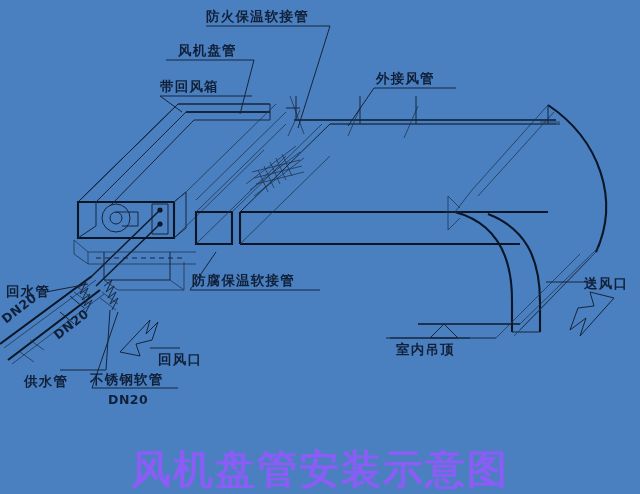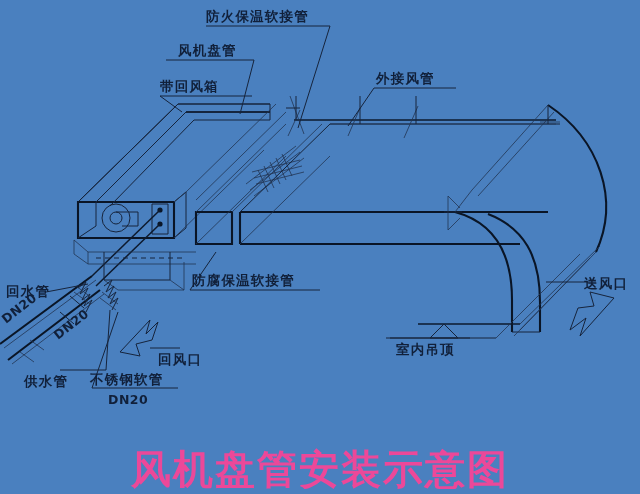--- a/index.html
+++ b/index.html
@@ -28,21 +28,21 @@
     height: 494px;
   }
   .ttl {
     position: absolute;
     left: 0;
     top: 446px;
     width: 640px;
     text-align: center;
     font-size: 40px;
     font-weight: bold;
-    color: #ec4899;
+    color: #8b5cf6;
     letter-spacing: 2px;
     line-height: 46px;
     white-space: nowrap;
   }
   text {
     font-family: "DejaVu Sans", "Liberation Sans", sans-serif;
     fill: #11203a;
   }
   .lbl {
     font-size: 13.5px;

